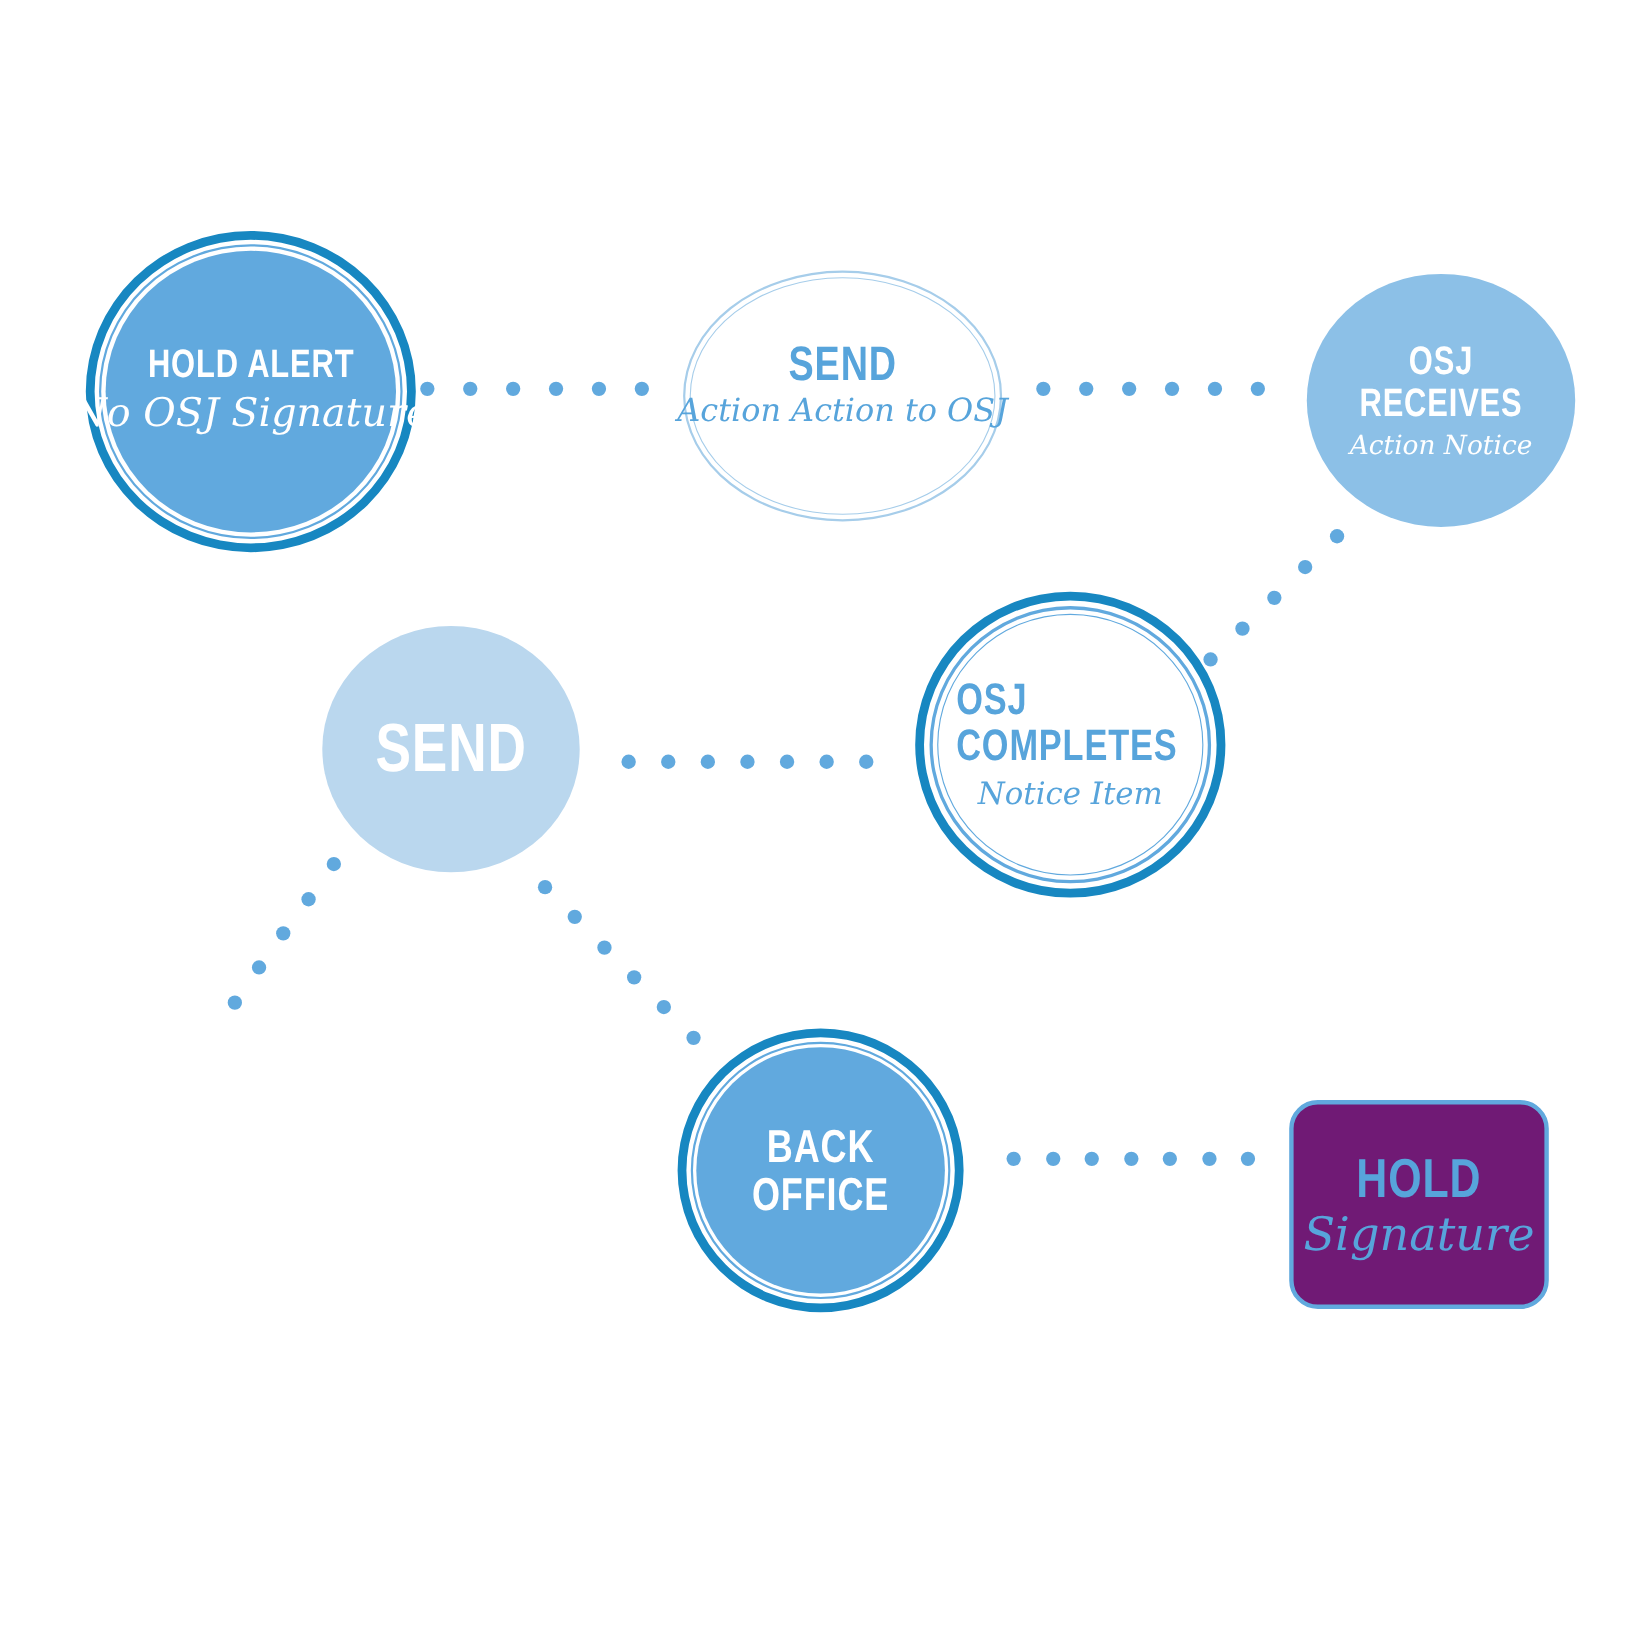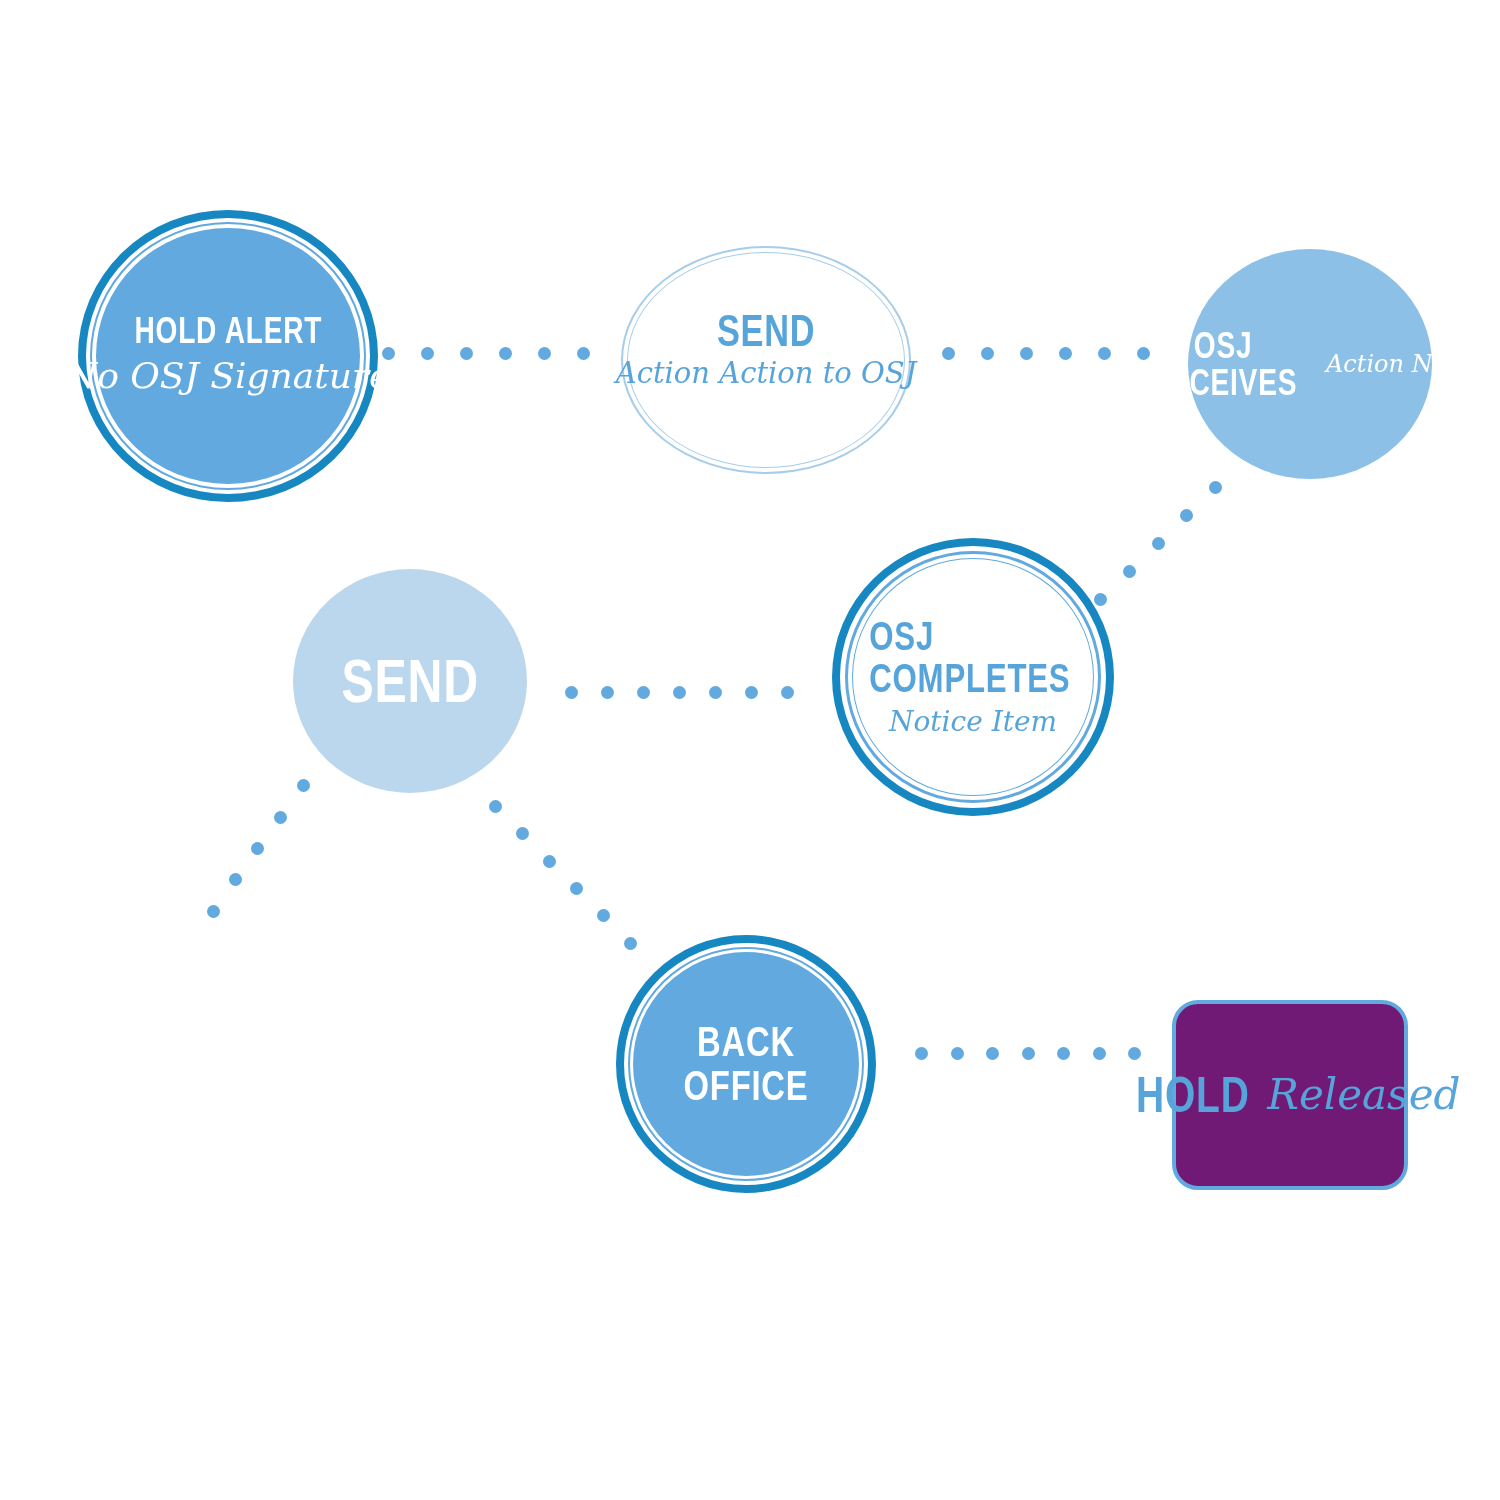--- a/index.html
+++ b/index.html
@@ -10,21 +10,21 @@
     --accent:#57a4db;
     --ellipse-border:#a6cdea;
     --bg:#ffffff;
   }
   html,body{margin:0;padding:0;background:var(--bg);}
   .stage{
     position:relative;width:1500px;height:1272px;background:var(--bg);
     overflow:hidden;font-family:"Liberation Sans",sans-serif;
   }
   .abs{position:absolute;box-sizing:border-box;}
-  .node{display:flex;align-items:center;justify-content:center;text-align:center;}
+  .node{display:flex;flex-direction:column;align-items:center;justify-content:center;text-align:center;}
   .round{border-radius:50%;}
   
   .t{
     display:inline-block;font-weight:bold;letter-spacing:1px;line-height:1.04;
     transform:scaleX(0.78);transform-origin:50% 50%;white-space:pre-line;
   }
   .sub{
     font-family:"DejaVu Serif",serif;font-style:italic;line-height:1.1;white-space:nowrap;
   }
   .white{color:#ffffff;}
@@ -166,16 +166,16 @@
   <div id="back-office" class="abs round ring-outer">
     <div class="ring-thin"></div>
     <div class="ring-fill">
       <span class="t white">BACK
 OFFICE</span>
     </div>
   </div>
 
   <div id="hold-released" class="abs node">
     <span class="t blue">HOLD</span>
-    <span class="sub blue">Released</span>
+    <span class="sub blue">Signature</span>
   </div>
 
 </div>
 
 </body></html>

